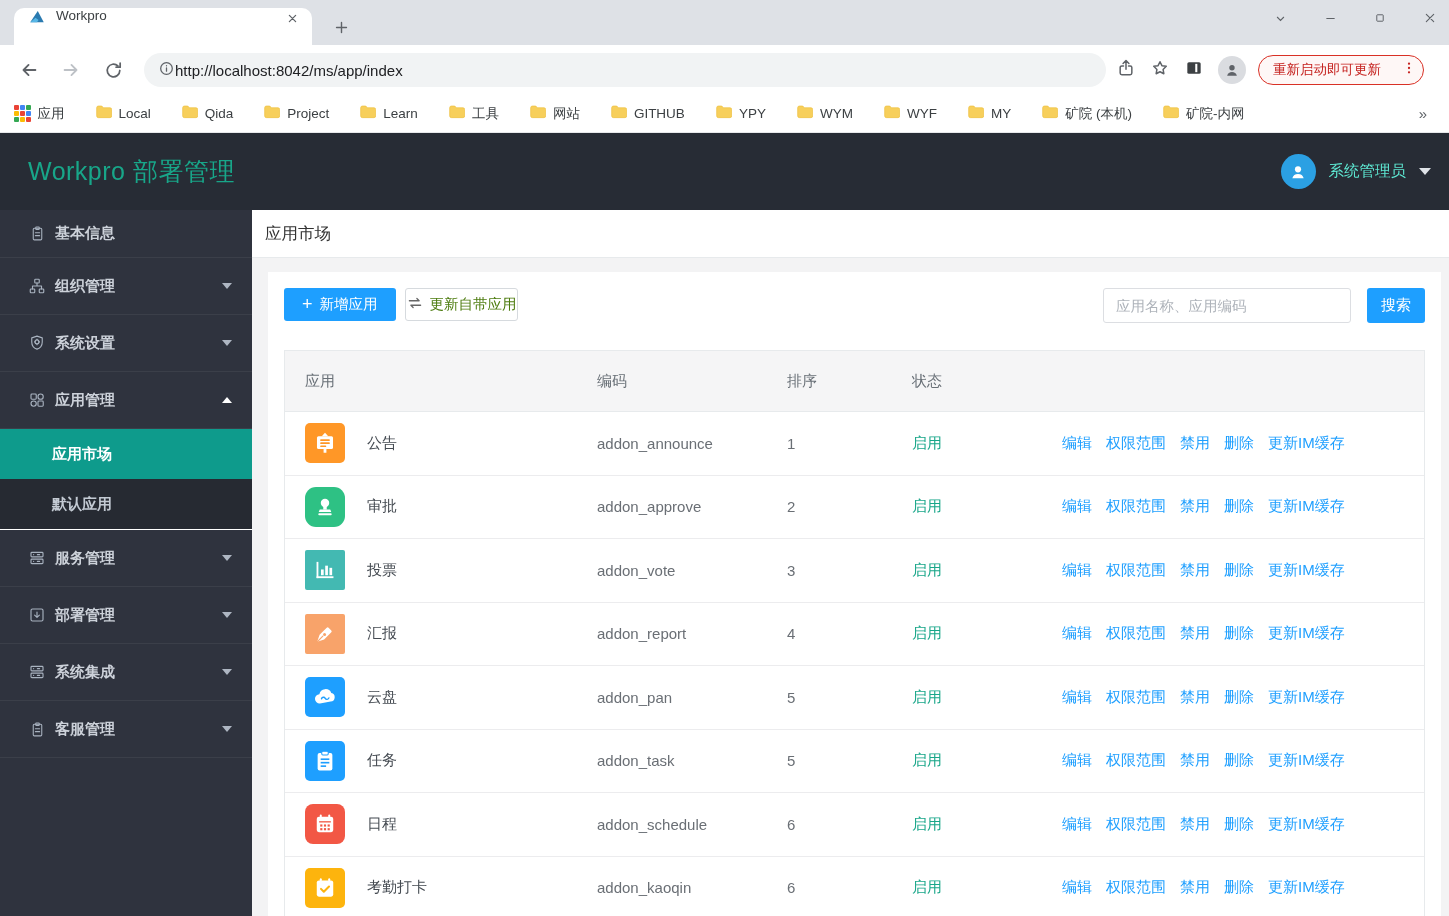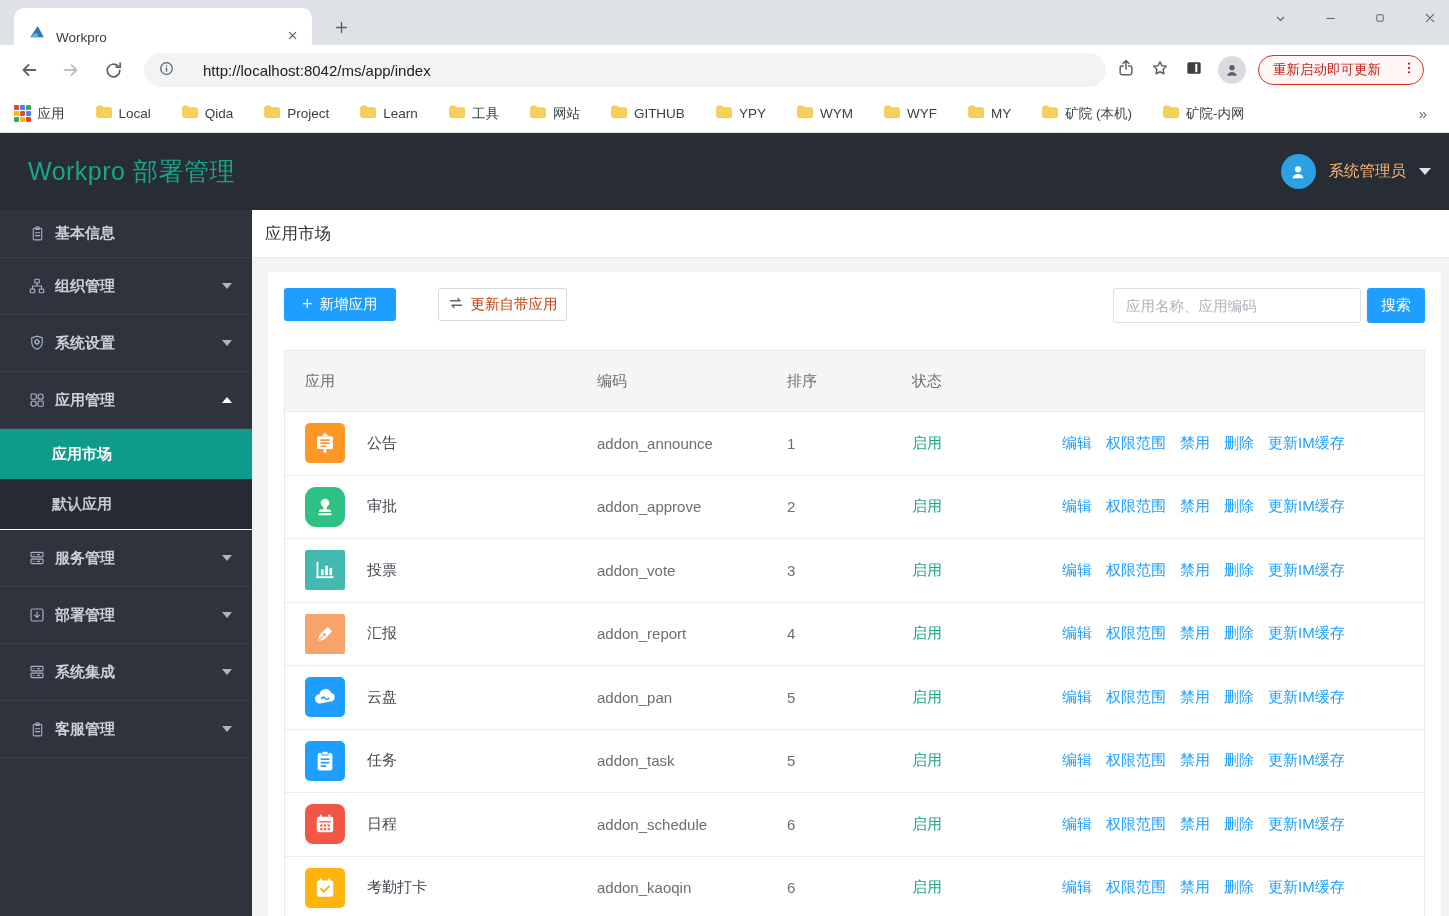--- a/index.html
+++ b/index.html
@@ -1,50 +1,50 @@
 <!DOCTYPE html>
 <html><head>
 <meta charset="utf-8">
 <style>
   * { margin:0; padding:0; box-sizing:border-box; }
   html,body { width:1449px; height:916px; background:#fff; font-family:"Liberation Sans","DejaVu Sans",sans-serif; }
   .screen { position:relative; width:1449px; height:916px; overflow:hidden; background:#fff; }
 
   
   .chrome-top { position:absolute; left:0; top:0; width:100%; height:45px; background:#dee1e6; }
-  .tab { position:absolute; left:14px; top:8px; width:298px; height:37px; background:#fff; border-radius:10px 10px 0 0; display:flex; align-items:flex-end; padding:0 10px 0 14px; }
+  .tab { position:absolute; left:14px; top:8px; width:298px; height:37px; background:#fff; border-radius:10px 10px 0 0; display:flex; align-items:flex-start; padding:0 10px 0 14px; }
   .tab-title { font-size:13.5px; color:#3c4043; margin-left:10px; flex:1; }
   .tab-close { display:flex; align-items:center; justify-content:center; width:20px; height:20px; border-radius:50%; cursor:pointer; }
   .new-tab { position:absolute; left:328px; top:14px; width:26px; height:26px; display:flex; align-items:center; justify-content:center; border-radius:50%; }
   .win-controls { position:absolute; right:8px; top:4px; display:flex; align-items:center; gap:28px; height:28px; }
   .win-controls span { display:flex; align-items:center; justify-content:center; width:22px; height:22px; }
 
   .navbar { position:absolute; left:0; top:45px; width:100%; height:50px; background:#fff; display:flex; align-items:center; }
   .nav-ico { display:flex; align-items:center; justify-content:center; width:34px; height:34px; margin-left:8px; border-radius:50%; }
   .nav-ico:first-child{ margin-left:12px; }
   .omnibox { height:34px; flex:0 0 962px; margin-left:14px; background:#f1f3f4; border-radius:17px; display:flex; align-items:center; padding:0 14px; }
-  .omni-url { font-size:15px; color:#202124; margin-left:28px; white-space:nowrap; }
+  .omni-url { font-size:15px; color:#202124; margin-left:0; white-space:nowrap; }
   .right-icons { display:flex; align-items:center; margin-left:10px; gap:14px; }
   .browser-avatar { width:28px; height:28px; border-radius:50%; background:#dadce0; display:flex; align-items:center; justify-content:center; overflow:hidden; }
   .update-chip { margin-left:12px; height:30px; border:1.5px solid #d93025; border-radius:16px; background:#fef7f6; display:flex; align-items:center; padding:0 6px 0 14px; gap:20px; cursor:pointer; }
   .update-chip .chip-label { color:#c5221f; font-size:13.5px; white-space:nowrap; }
 
   .bookmarks { position:absolute; left:0; top:95px; width:100%; height:38px; background:#fff; border-bottom:1px solid #e6e8ea; display:flex; align-items:center; padding:0 14px; gap:30px; }
   .bm { display:flex; align-items:center; gap:7px; cursor:pointer; }
   .bm-label { font-size:13.5px; color:#3c4043; white-space:nowrap; }
   .bm-overflow { margin-left:auto; color:#5f6368; font-size:15px; padding-right:8px; }
   .apps-grid { display:grid; grid-template-columns:repeat(3,4.5px); grid-gap:1.5px; }
   .apps-grid i { width:4.5px; height:4.5px; border-radius:1px; }
 
   
   .app-header { position:absolute; left:0; top:133px; width:100%; height:77px; background:#272c35; display:flex; align-items:center; }
   .logo { margin-left:28px; font-size:25px; color:#18a689; letter-spacing:.5px; }
   .user-area { margin-left:auto; margin-right:18px; display:flex; align-items:center; gap:13px; cursor:pointer; }
   .user-avatar { width:35px; height:35px; border-radius:50%; background:#2ba0e3; display:flex; align-items:center; justify-content:center; overflow:hidden; }
-  .user-name { color:#fdba74; font-size:15.5px; }
+  .user-name { color:#5eead4; font-size:15.5px; }
   .caret-down { width:0; height:0; border-left:6px solid transparent; border-right:6px solid transparent; border-top:7px solid #dfe3e8; }
 
   
   .sidebar { position:absolute; left:0; top:210px; bottom:0; width:252px; background:#2f333e;font-weight:bold; }
   .side-item { height:57px; display:flex; align-items:center; padding:0 20px 0 28px; border-bottom:1px solid #3b3f49; cursor:pointer; }
   .side-item.first { height:48px; }
   .s-icon { width:18px; height:18px; display:flex; align-items:center; justify-content:center; color:#a9b3c0; }
   .s-label { margin-left:9px; font-size:15px; color:#ccd1d9; flex:1; }
   .s-arrow { width:0; height:0; border-left:5.5px solid transparent; border-right:5.5px solid transparent; }
   .s-arrow.down { border-top:6px solid #aeb6c2; }
@@ -58,22 +58,22 @@
   .titlebar { height:48px; background:#fff; border-bottom:1px solid #e7eaec; display:flex; align-items:center; padding-left:13px; }
   .titlebar span { font-size:16.5px; color:#333; }
   .content { position:absolute; top:48px; left:0; right:0; bottom:0; background:#f3f3f4; padding:14px 8px 0 16px; }
   .panel { background:#fff; height:100%; padding:16px; }
 
   .toolbar { display:flex; align-items:flex-start; }
   .btn { border:none; border-radius:3px; font-size:14.5px; cursor:pointer; display:inline-flex; align-items:center; justify-content:center; font-family:inherit; }
   .btn-primary { background:#1e9fff; color:#fff; }
   .btn-add { height:33px; padding:0 18px; gap:7px; }
   .btn-add .plus { font-size:18px; line-height:1; margin-top:-2px; }
-  .btn-default { height:33px; margin-left:42px; background:#fff; border:1px solid #d6dade; color:#c2410c; padding:0 8px; gap:6px; }
-  .search-area { margin-left:auto; display:flex; gap:6px; }
+  .btn-default { height:33px; margin-left:9px; background:#fff; border:1px solid #d6dade; color:#4d7c0f; padding:0 0; gap:6px; }
+  .search-area { margin-left:auto; display:flex; gap:16px; }
   .search-area input { width:248px; height:35px; border:1px solid #dcdee2; border-radius:3px; padding:0 12px; font-size:14.5px; color:#333; font-family:inherit; outline:none; }
   .search-area input::placeholder { color:#aeb3ba; }
   .btn-search { height:35px; width:58px; font-size:15px; }
 
   .table { margin-top:27px; border:1px solid #e7eaec; }
   .thead { height:61px; background:#f5f5f6; border-bottom:1px solid #e7eaec; display:flex; align-items:center; }
   .thead .col { font-size:15px; color:#697077; }
   .c1 { width:312px; padding-left:20px; display:flex; align-items:center; }
   .c2 { width:190px; }
   .c3 { width:125px; }

